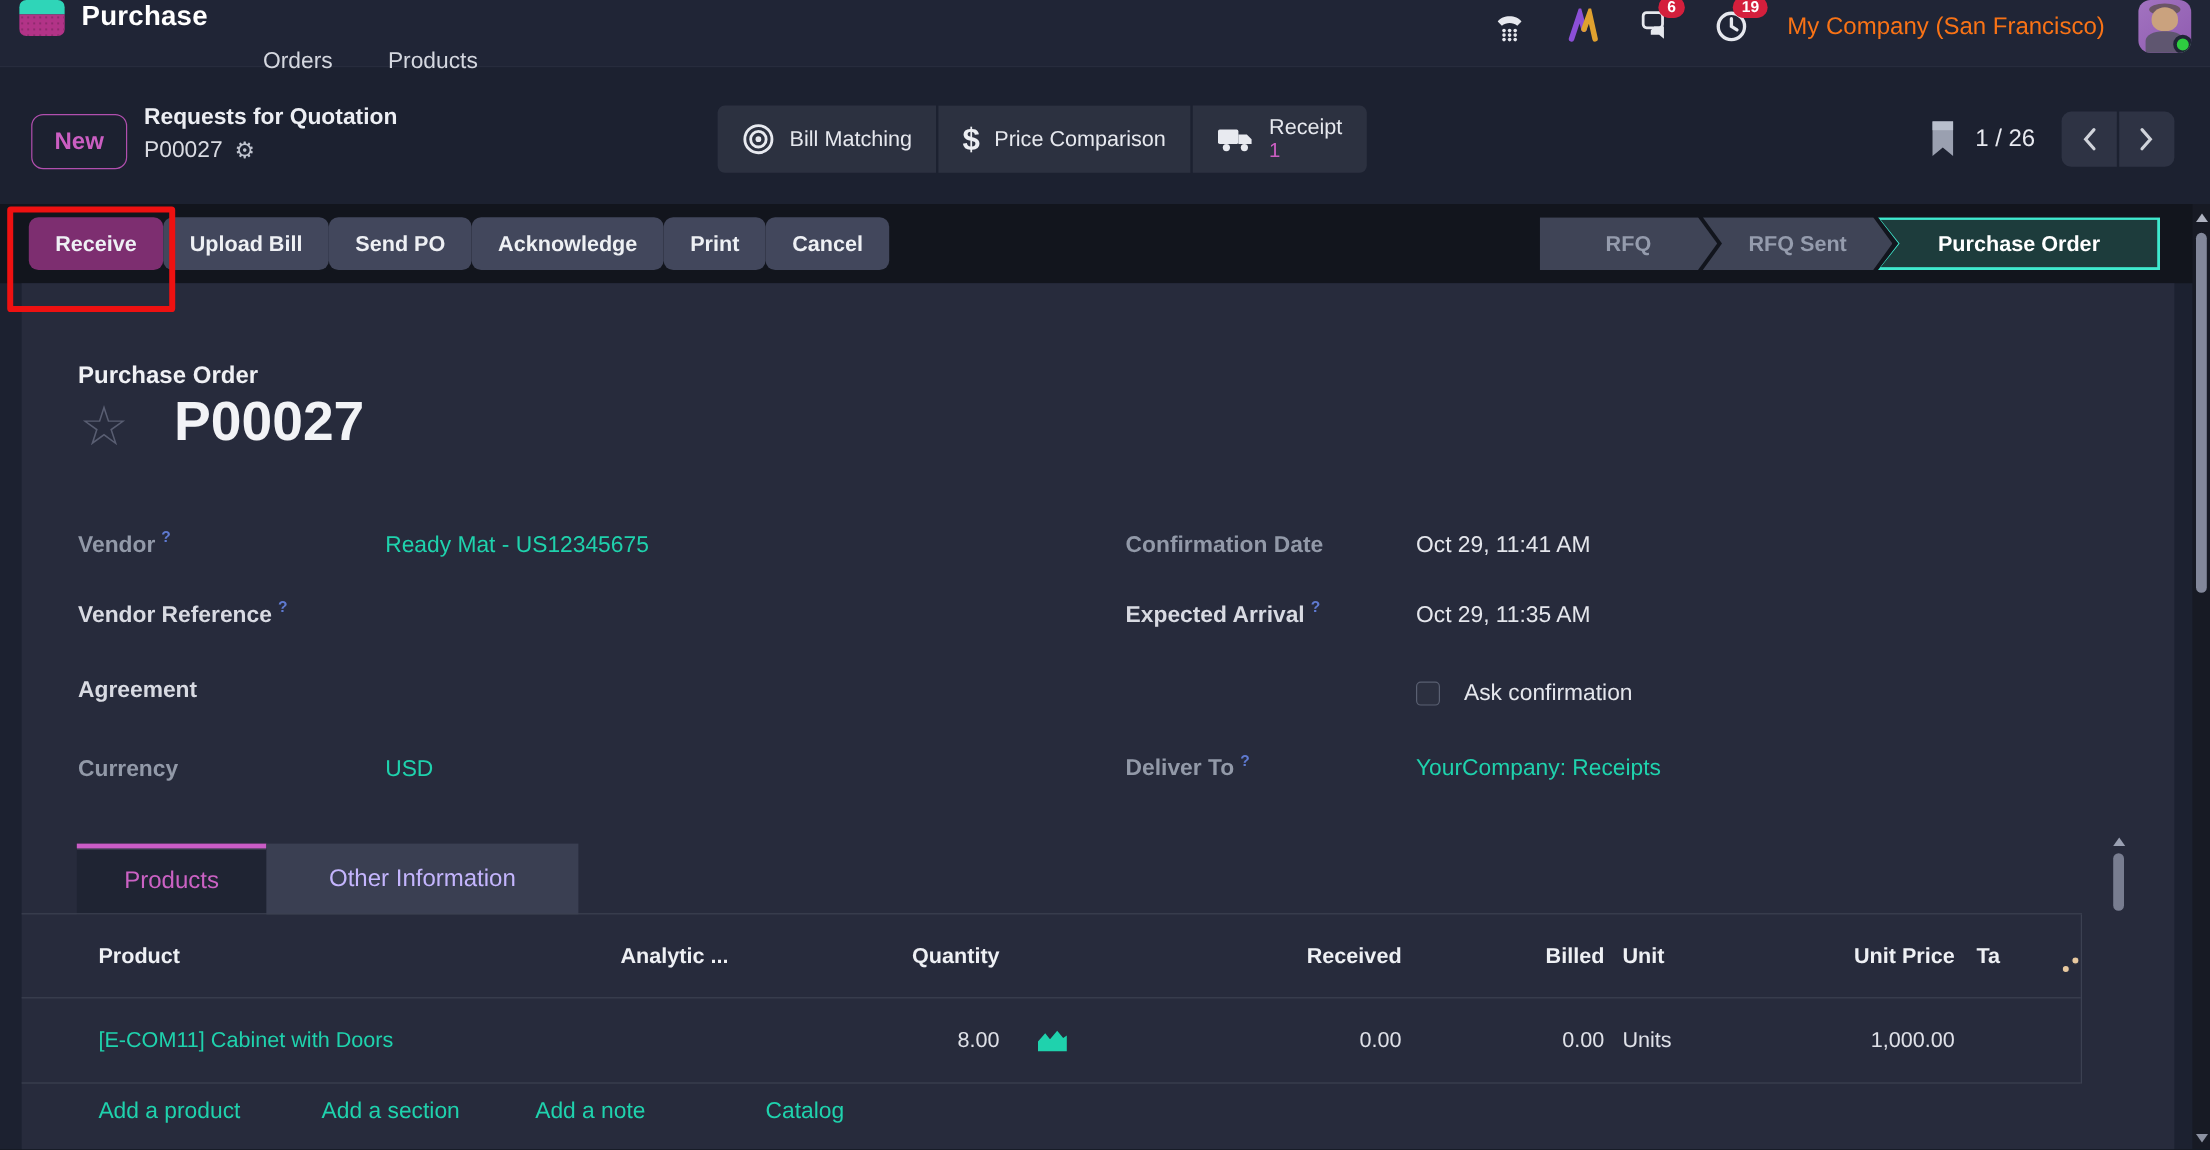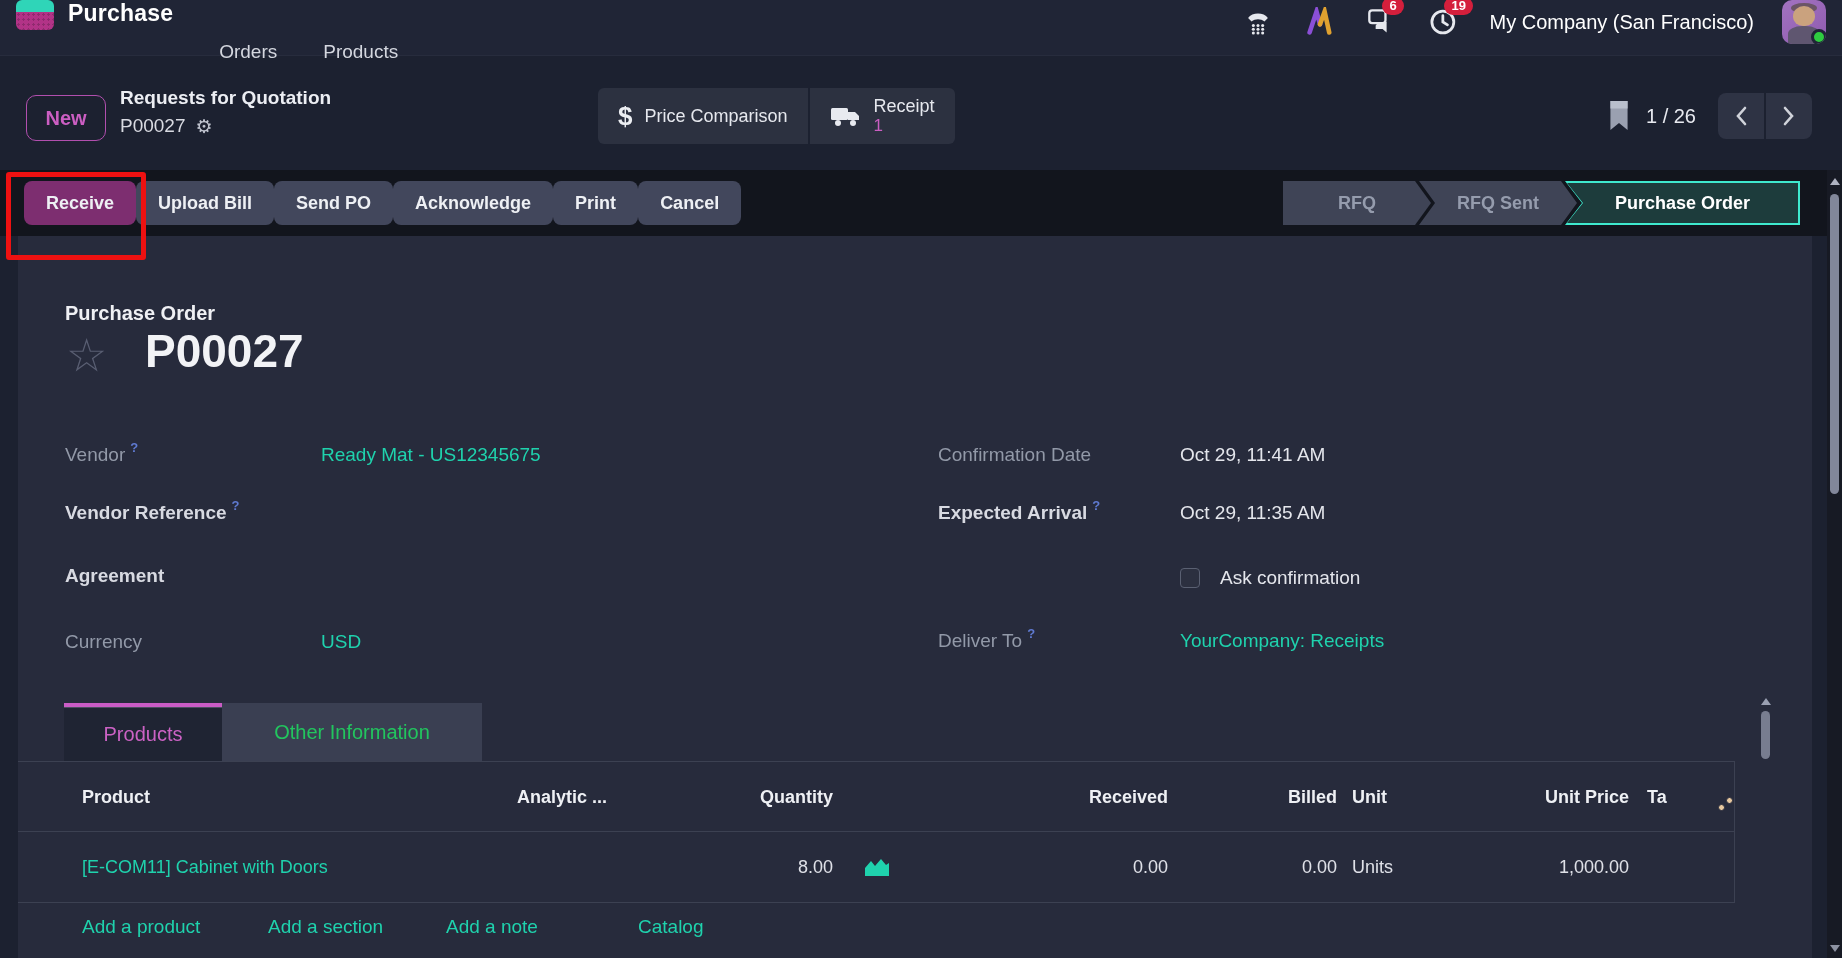--- a/index.html
+++ b/index.html
@@ -14,21 +14,21 @@
   .applogo { width:38px; height:30px; border-radius:6px; overflow:hidden; flex:0 0 auto; }
   .applogo .lg-top { height:12px; background:#2fd5b8; }
   .applogo .lg-bot { height:18px; background:#b23387;
     background-image:radial-gradient(circle,#8f2a6e 1px,transparent 1.2px); background-size:5px 5px;}
   .app-title { font-size:23px; font-weight:bold; color:#fff; margin-left:14px; letter-spacing:.2px;}
   .topmenu { font-size:19px; color:#d4d7df; margin-left:46px; cursor:pointer;margin-top:41px;}
   .top-right { margin-left:auto; display:flex; align-items:center; gap:28px; }
   .ticon { position:relative; width:34px; height:34px; display:flex; align-items:center; justify-content:center; cursor:pointer;}
   .badge { position:absolute; top:-8px; left:17px; background:#d41f3c; color:#fff;
     font-size:13px; font-weight:bold; border-radius:11px; padding:2px 7px; line-height:14px;}
-  .company { font-size:20px; color:#ffffff; white-space:nowrap; }
+  .company { font-size:20px; color:#f97316; white-space:nowrap; }
   .avatar { position:relative; width:44px; height:44px; border-radius:10px; overflow:hidden;
     background:linear-gradient(140deg,#a273c0,#8f5bb0); flex:0 0 auto; cursor:pointer;}
   .avatar .head { position:absolute; left:11px; top:6px; width:22px; height:20px; border-radius:50% 50% 45% 45%; background:#caa27e;}
   .avatar .hair { position:absolute; left:9px; top:3px; width:26px; height:10px; border-radius:50%; background:#6b5566;}
   .avatar .body { position:absolute; left:6px; top:26px; width:32px; height:18px; border-radius:45% 45% 0 0; background:#5f5670;}
   .status-dot { position:absolute; right:-1px; bottom:-1px; width:16px; height:16px; border-radius:50%;
     background:#2ecc40; border:3px solid #202536;}
 
   
   .controlrow { position:absolute; top:57px; left:0; width:100%; height:112px; }
@@ -80,36 +80,36 @@
   .annotation { position:absolute; left:6px; top:172px; width:140px; height:88px;
     border:5px solid #ee1111; border-radius:3px; z-index:60; pointer-events:none;}
 
   
   .sheet { position:absolute; top:236px; left:18px; width:1794px; bottom:0; background:#272b3c; }
   .po-label { position:absolute; left:47px; top:66px; font-size:20px; font-weight:bold; color:#eff0f4;}
   .fav-star { position:absolute; left:48px; top:96px; font-size:46px; color:#595e72; cursor:pointer; line-height:1;}
   .po-name { position:absolute; left:127px; top:88px; font-size:46px; font-weight:bold; color:#f2f3f6;}
 
   .fieldrow { position:absolute; height:28px; display:flex; align-items:center; }
-  .flabel { font-size:19px; color:#9299a8; }
+  .flabel { font-size:19px; color:#9299a8;font-weight:bold; }
   .flabel.bright { color:#d8dae2; font-weight:bold; }
   .help { color:#5f7ad1; font-size:13px; position:relative; top:-8px; margin-left:5px; font-weight:bold;}
   .fvalue { font-size:19px; color:#e4e6ec; }
   .fvalue.link { color:#1fd2ad; cursor:pointer; }
   .lcol-label { left:47px; } .lcol-value { left:303px; }
   .rcol-label { left:920px; } .rcol-value { left:1162px; }
   .checkbox { width:20px; height:20px; border:1px solid #5a6072; border-radius:4px; background:#2c3040; cursor:pointer;}
   .cb-label { font-size:19px; color:#e4e6ec; margin-left:20px;}
 
   
   .tabbar { position:absolute; left:46px; top:467px; display:flex; height:59px;}
   .tab { display:flex; align-items:center; justify-content:center; font-size:20px; cursor:pointer;}
   .tab.active { width:158px; background:#1f2433; color:#cb62c4; border-top:4px solid #ca5cc6;
     box-shadow:inset 0 1px 0 0 rgba(160,160,180,.35);}
-  .tab.inactive { width:260px; background:#3a3f52; color:#22c55e;}
+  .tab.inactive { width:260px; background:#3a3f52; color:#c4b5fd;}
   .tabline { position:absolute; left:0; top:525px; width:1717px; height:1px; background:#3c4152;}
 
   
   .ptable { position:absolute; left:0; top:526px; width:1717px; border-right:1px solid #3c4152;}
   .trow { position:relative; height:71px; border-bottom:1px solid #3c4152; }
   .trow.head { height:70px; }
   .cell { position:absolute; top:50%; transform:translateY(-50%); font-size:18px; color:#dfe1e8; white-space:nowrap;}
   .head .cell { font-weight:bold; color:#eef0f4; }
   .c-drag { left:27px; } .c-product { left:64px; } .c-analytic { left:499px; }
   .c-qty { right:901px; } .c-chart { left:845px; } .c-recv { right:566px; }
@@ -202,20 +202,30 @@
     <div class="btn-new">New</div>
     <div class="bc">
       <div class="bc-parent">Requests for Quotation</div>
       <div class="bc-current">
         <span>P00027</span>
         <span class="bc-gear glyph">⚙</span>
       </div>
     </div>
 
     <div class="smartbtns">
+      <div class="smartbtn">
+        <span>
+          <svg width="28" height="28" viewBox="0 0 26 26" fill="none">
+            <circle cx="13" cy="13" r="10.5" stroke="#e8eaf0" stroke-width="2.2"></circle>
+            <circle cx="13" cy="13" r="6" stroke="#e8eaf0" stroke-width="2.2"></circle>
+            <circle cx="13" cy="13" r="2.2" fill="#e8eaf0"></circle>
+          </svg>
+        </span>
+        <span>Bill Matching</span>
+      </div>
       <div class="smartbtn">
         <span class="dollar">$</span>
         <span>Price Comparison</span>
       </div>
       <div class="smartbtn">
         <span>
           <svg width="32" height="26" viewBox="0 0 32 26" fill="#e8eaf0">
             <rect x="1" y="5" width="17" height="12" rx="1.5"></rect>
             <path d="M18 9 h7 l4 4 v4 h-11 z"></path>
             <circle cx="8" cy="20" r="3"></circle>

